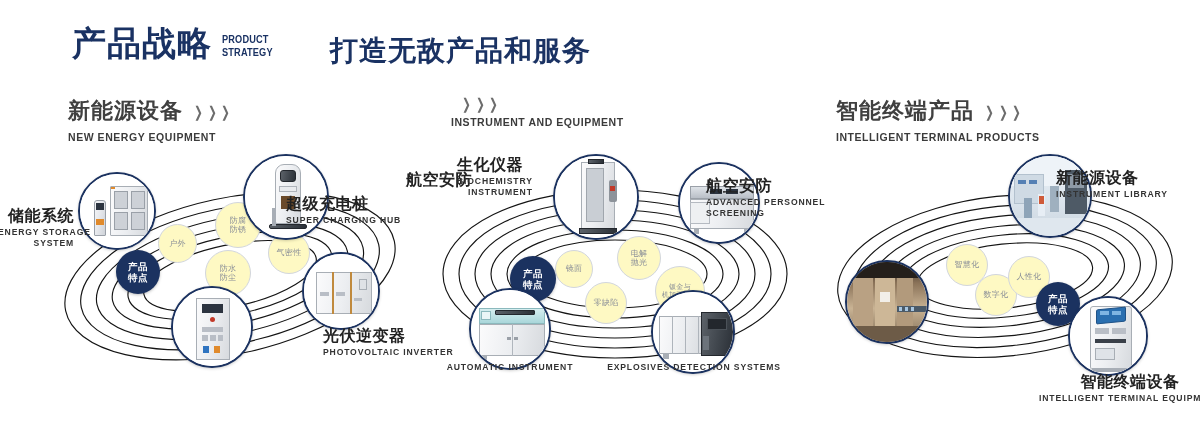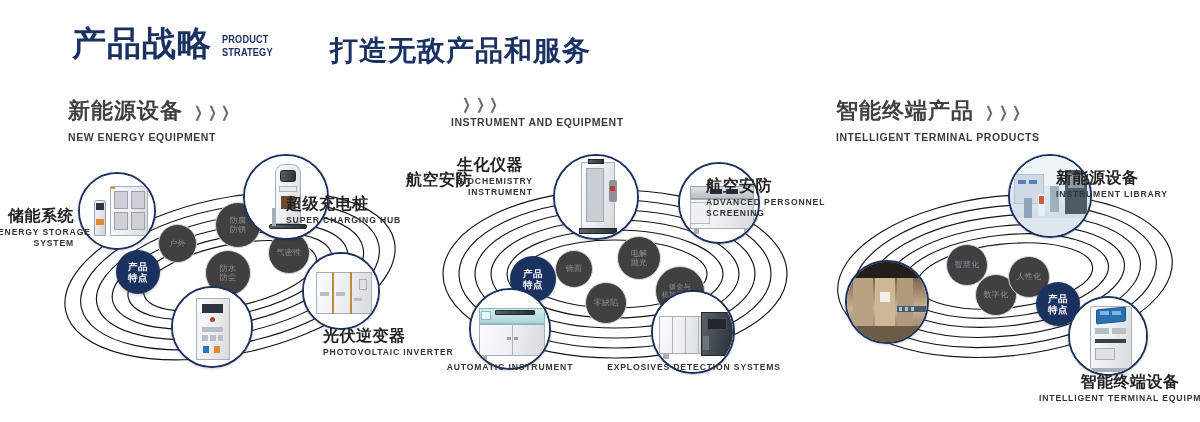--- a/index.html
+++ b/index.html
@@ -51,21 +51,21 @@
   .node {
     position:absolute; border-radius:50%;
     border:2.2px solid #1b3260; background:#fff; overflow:hidden;
     box-shadow: 0 1px 3px rgba(0,0,0,.18);
   }
   .node .ph { position:absolute; inset:0; }
 
   
   .feat {
     position:absolute; border-radius:50%;
-    border:1px solid #d2d6dd; background:#404040;
+    border:1px solid #d2d6dd; background:#fef9c3;
     display:flex; align-items:center; justify-content:center; text-align:center;
     color:#8a8f98; font-size:8px; line-height:9.5px; letter-spacing:.3px;
     font-family:"Liberation Sans","DejaVu Sans",sans-serif;
   }
   .feat.core {
     background:#1b3260; border:none; color:#fff; font-weight:700;
     font-size:9.5px; line-height:11px; letter-spacing:.5px;
     box-shadow:0 1px 3px rgba(0,0,0,.25);
   }
 

